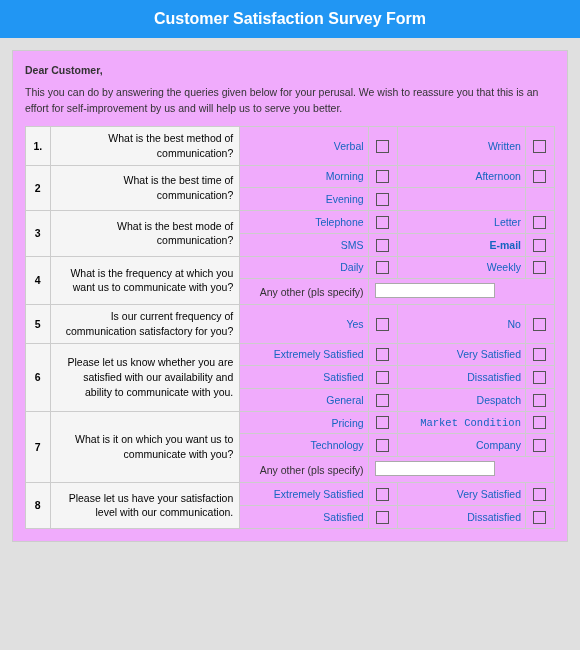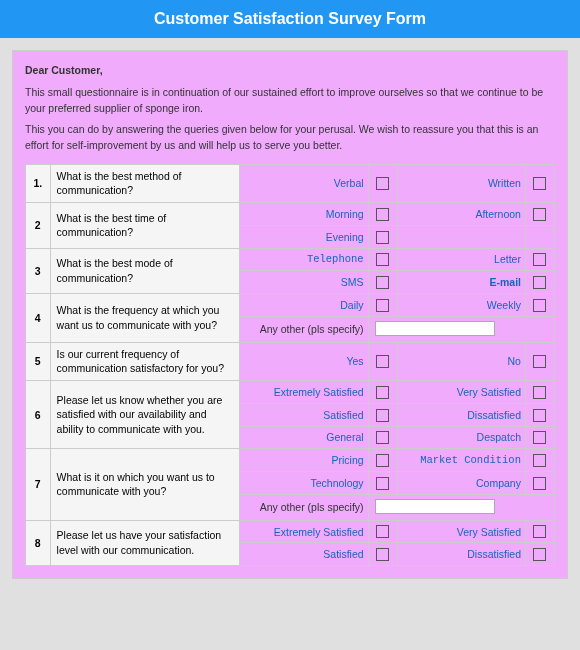--- a/index.html
+++ b/index.html
@@ -49,20 +49,21 @@
       font-weight: bold;
       vertical-align: top;
       padding-top: 6px;
     }
     .q-text {
       background: #f5f5f5;
       width: 170px;
       vertical-align: top;
       padding-top: 5px;
       line-height: 1.4;
+      text-align: right;
     }
     .opt-label {
       text-align: right;
       color: #1565c0;
       width: 100px;
       padding-right: 4px;
     }
     .opt-checkbox {
       width: 16px;
       text-align: center;
@@ -88,21 +89,20 @@
 </head>
 <body>
 
 <div class="header">
   <span>Customer Satisfaction Survey Form</span>
 </div>
 
 <div class="content">
   <div class="intro">
     <p class="dear">Dear Customer,</p>
-    <p>This small questionnaire is in continuation of our sustained effort to improve ourselves so that we continue to be your preferred supplier of sponge iron.</p>
     <p>This you can do by answering the queries given below for your perusal. We wish to reassure you that this is an effort for self-improvement by us and will help us to serve you better.</p>
   </div>
 
   <table class="survey">
     <tbody id="survey-body">
     <tr>
           <td class="q-num" rowspan="1">1.</td>
           <td class="q-text" rowspan="1">What is the best method of communication?</td>
           <td class="opt-label" style="color: rgb(21, 101, 192); text-align: right; width: 115px; padding-right: 4px;">Verbal</td>
           <td class="opt-checkbox" style="width: 18px;"><span class="checkbox-box"></span></td>
@@ -119,21 +119,21 @@
         </tr>
         <tr>
           <td class="opt-label" style="color: rgb(21, 101, 192); text-align: right; width: 115px; padding-right: 4px;">Evening</td>
           <td class="opt-checkbox" style="width: 18px;"><span class="checkbox-box"></span></td>
           <td class="opt-label2" style="color: rgb(21, 101, 192); text-align: right; width: 115px; padding-right: 4px;"></td>
           <td class="opt-checkbox2" style="width: 18px;"></td>
         </tr>
         <tr>
           <td class="q-num" rowspan="2">3</td>
           <td class="q-text" rowspan="2">What is the best mode of communication?</td>
-          <td class="opt-label" style="color: rgb(21, 101, 192); text-align: right; width: 115px; padding-right: 4px; font-family: Liberation Mono, monospace;">Telephone</td>
+          <td class="opt-label" style="color: rgb(21, 101, 192); text-align: right; width: 115px; padding-right: 4px;">Telephone</td>
           <td class="opt-checkbox" style="width: 18px;"><span class="checkbox-box"></span></td>
           <td class="opt-label2" style="color: rgb(21, 101, 192); text-align: right; width: 115px; padding-right: 4px;">Letter</td>
           <td class="opt-checkbox2" style="width: 18px;"><span class="checkbox-box"></span></td>
         </tr>
         <tr>
           <td class="opt-label" style="color: rgb(21, 101, 192); text-align: right; width: 115px; padding-right: 4px;">SMS</td>
           <td class="opt-checkbox" style="width: 18px;"><span class="checkbox-box"></span></td>
           <td class="opt-label2" style="color: rgb(21, 101, 192); text-align: right; width: 115px; padding-right: 4px; font-weight: bold;">E-mail</td>
           <td class="opt-checkbox2" style="width: 18px;"><span class="checkbox-box"></span></td>
         </tr>

